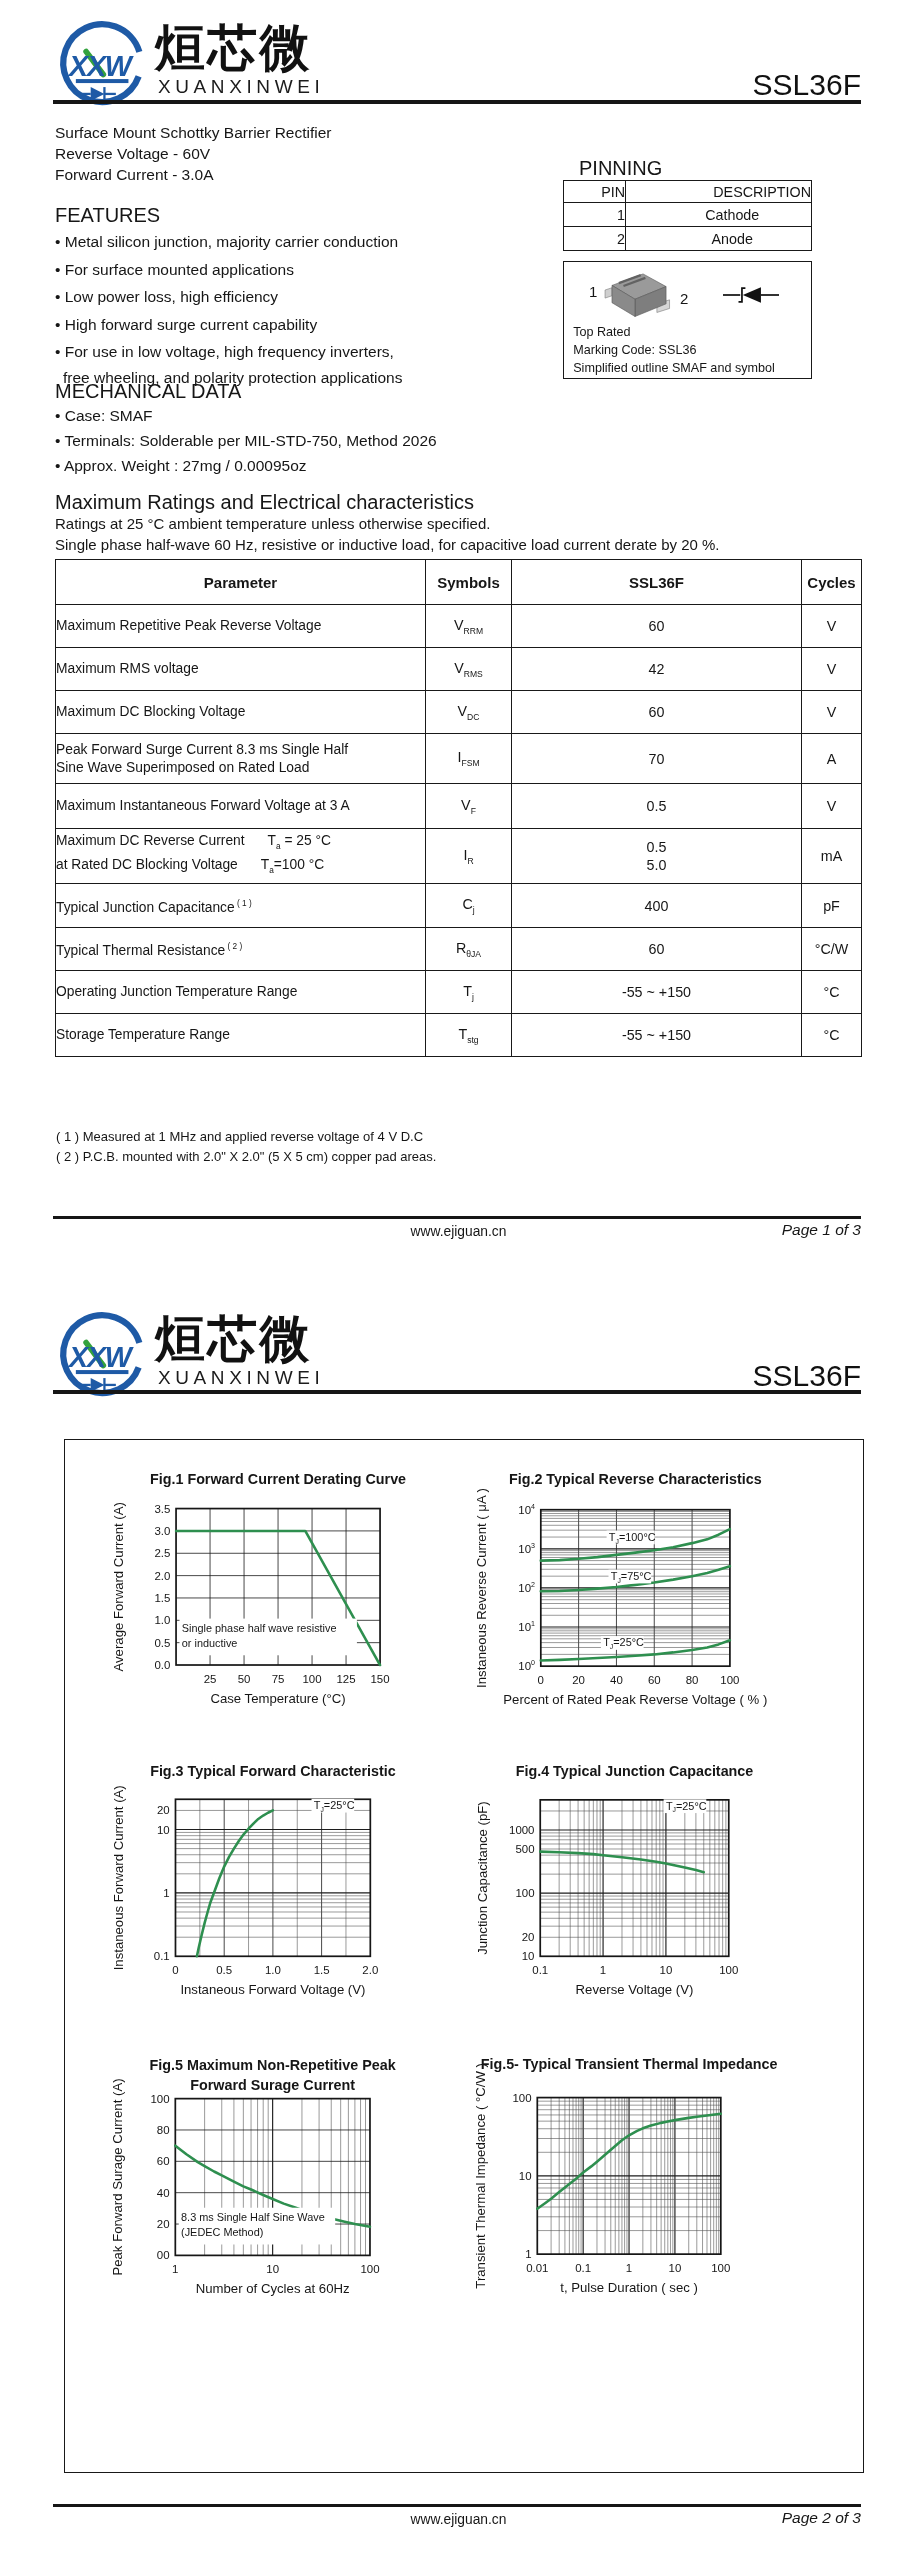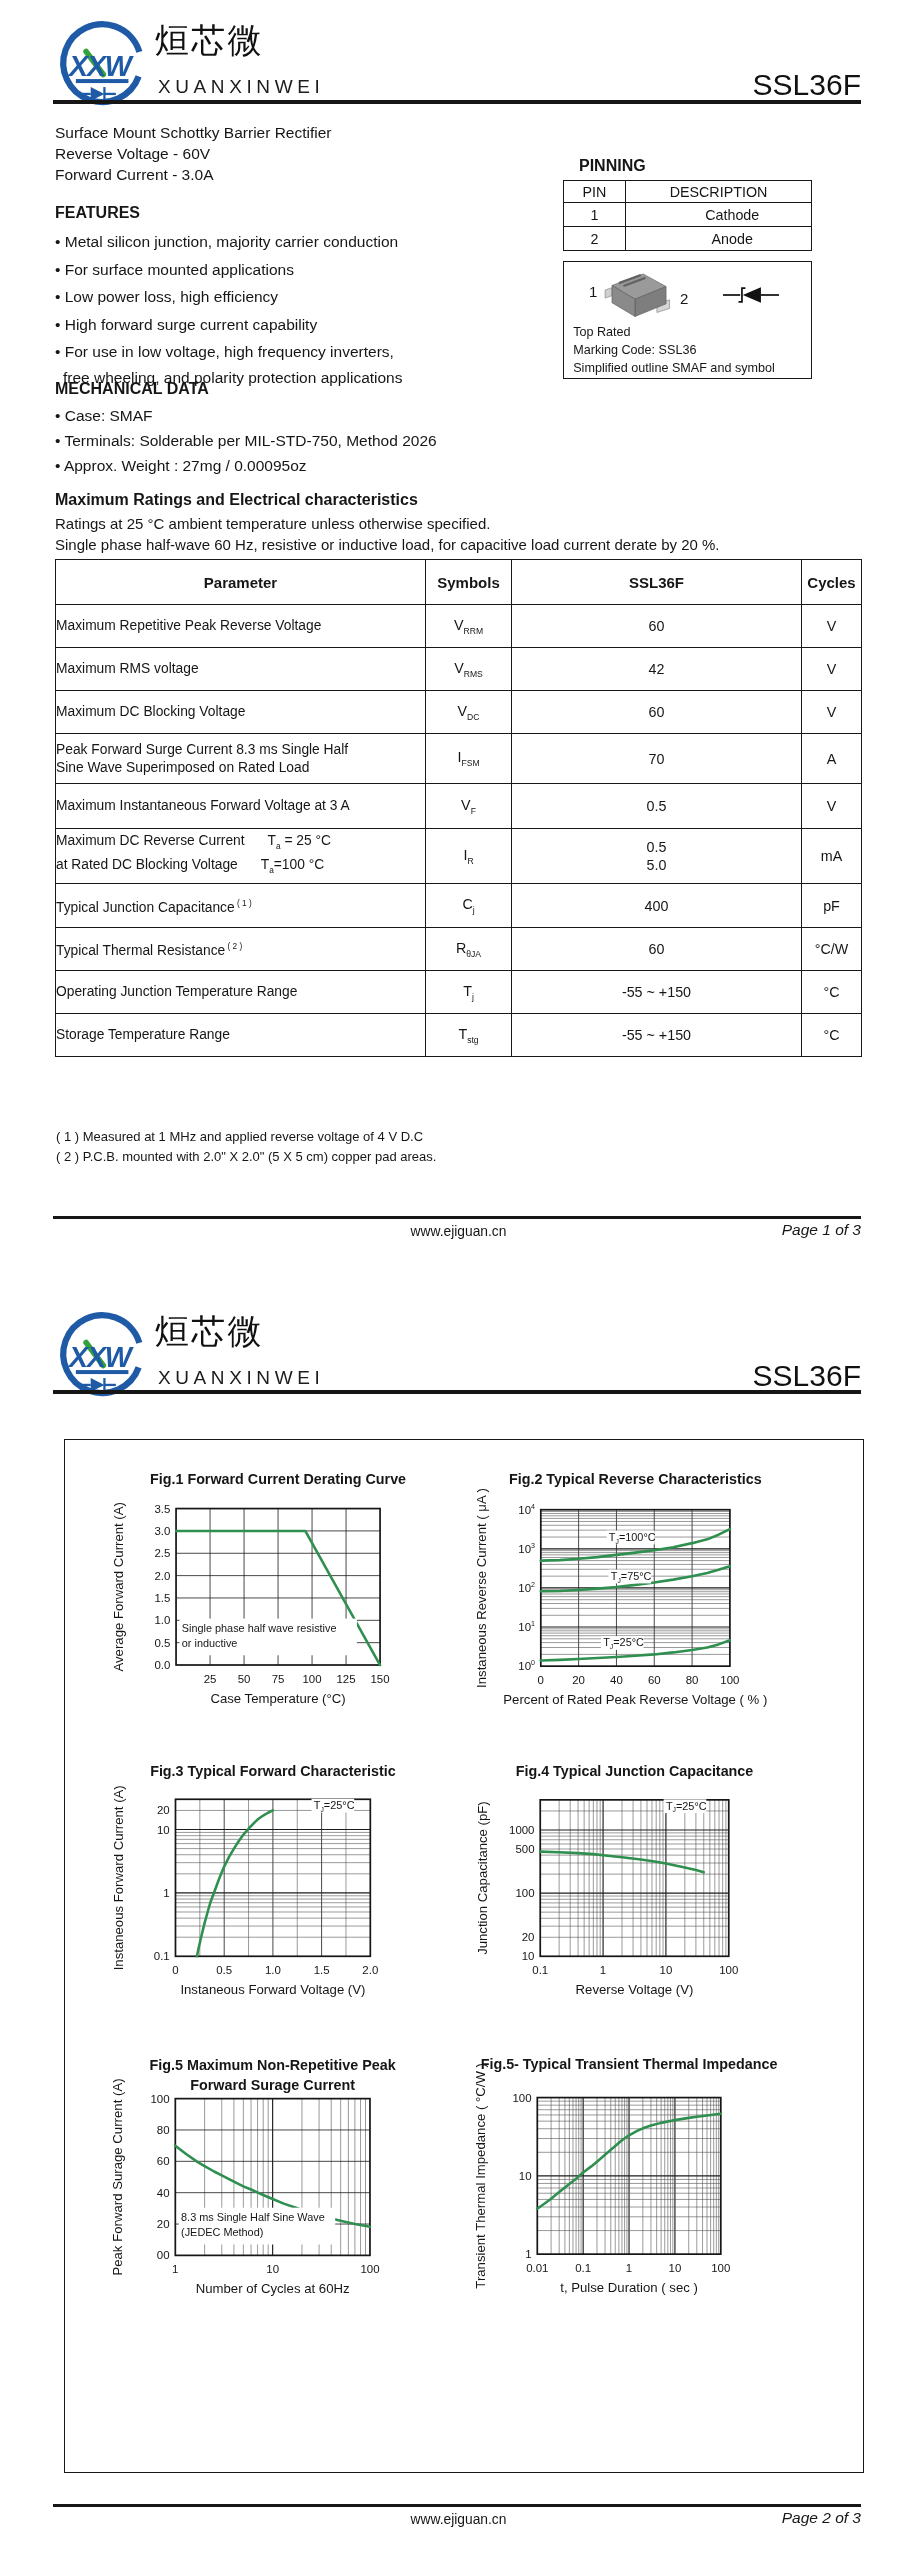--- a/index.html
+++ b/index.html
@@ -1,32 +1,32 @@
 <!DOCTYPE html>
 <html style="font-size:9.2px"><head>
 <meta charset="utf-8">
 <style>
   html,body{margin:0;padding:0}
   body{width:910px;height:2576px;position:relative;background:#fff;color:#161616;
        font-family:"Liberation Sans",sans-serif;overflow:hidden}
   .abs{position:absolute}
   .rule{position:absolute;left:53px;width:808px;height:4px;background:#161616}
-  .cn-name{position:absolute;left:155px;font-size:34px;font-weight:400;letter-spacing:2.3px;line-height:1;color:#111}
+  .cn-name{position:absolute;left:155px;font-size:50px;font-weight:700;letter-spacing:2.3px;line-height:1;color:#111}
   .en-name{position:absolute;left:158px;font-size:19px;letter-spacing:4.6px;color:#1c1c1c}
   .part-no{position:absolute;left:660px;width:201px;text-align:right;font-size:30px;color:#111}
   .intro div{font-size:15.5px;line-height:21px}
-  .sect-title{position:absolute;font-weight:700;font-size:16px}
+  .sect-title{position:absolute;font-weight:400;font-size:20px}
   .feat{font-size:15.5px}
   .feat.bullet{line-height:27.5px}
   .feat.bullet::before{content:"• "}
   .feat.cont{line-height:23px;padding-left:8px}
   .mech-item{font-size:15.5px;line-height:25px}
   .mech-item::before{content:"• "}
   .pin-table{position:absolute;left:563px;top:180px;width:249px;border-collapse:collapse;border:1.7px solid #191919;table-layout:fixed}
-  .pin-table th,.pin-table td{border:1.1px solid #191919;font-size:14.3px;text-align:center;font-weight:400;padding:0}
+  .pin-table th,.pin-table td{border:1.1px solid #191919;font-size:14.3px;text-align:right;font-weight:400;padding:0}
   .pin-table th{height:21px}
   .pin-table td{height:23px}
   .pin-table .tl{text-align:center;padding-left:27.5px}
   .pkg-box{position:absolute;left:563px;top:261px;width:249px;height:118px;border:1.7px solid #191919;box-sizing:border-box}
   .pkg-box .pin-num{position:absolute;font-size:15px}
   .pkg-cap div{font-size:12.6px;line-height:18px}
   .note{font-size:15px;line-height:20.7px}
   .ratings-table{position:absolute;left:55px;top:559px;width:807px;border-collapse:collapse;border:1.7px solid #191919;table-layout:fixed}
   .ratings-table th,.ratings-table td{border-style:solid;border-color:#191919;border-width:1.7px 1.1px;padding:0}
   .ratings-table th{font-size:15px;font-weight:700}

